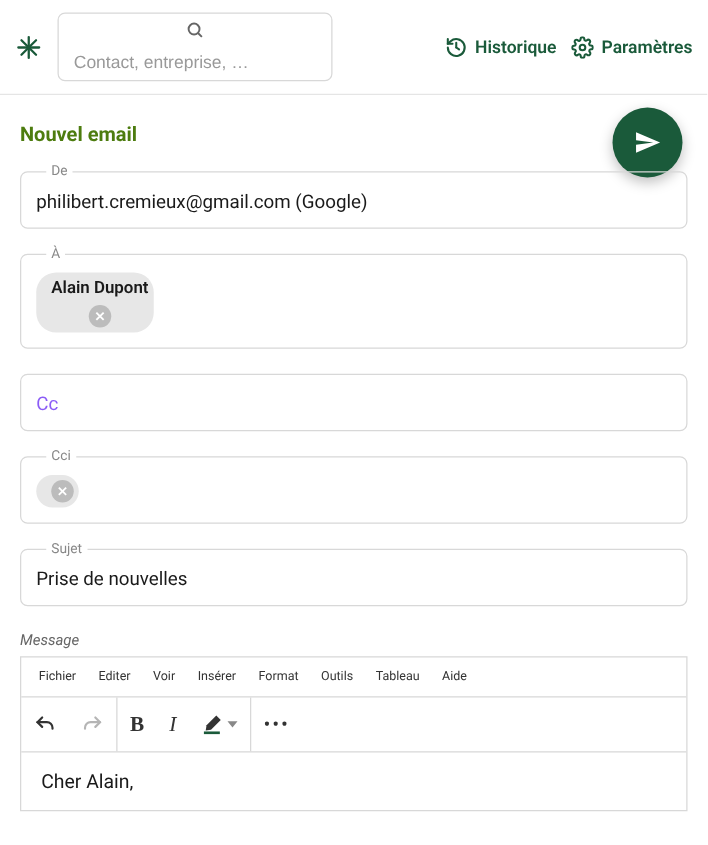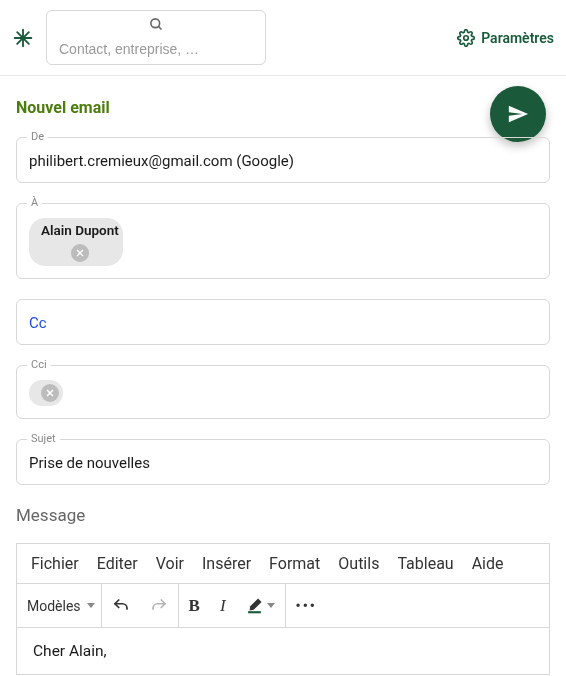--- a/index.html
+++ b/index.html
@@ -83,34 +83,34 @@
   .field {
     border: 1px solid #d8d8d8;
     border-radius: 6px;
     padding: 14px 12px 12px 12px;
     margin-bottom: 20px;
     position: relative;
   }
   .field-label {
     position: absolute;
     top: -8px;
-    left: 10px;
+    left: 20px;
     background: #fff;
     padding: 0 4px;
     font-size: 11px;
     color: #888;
   }
   .field-value {
     font-size: 15px;
     color: #1a1a1a;
     word-break: break-all;
   }
   .field-placeholder {
     font-size: 15px;
-    color: #1d4ed8;
+    color: #8b5cf6;
   }
   .chip {
     display: inline-flex;
     align-items: center;
     background: #e7e7e7;
     border-radius: 16px;
     padding: 4px 4px 4px 12px;
     font-size: 13.5px;
     font-weight: 600;
     color: #1a1a1a;
@@ -122,35 +122,36 @@
     height: 18px;
     border-radius: 50%;
     background: #bcbcbc;
     display: flex;
     align-items: center;
     justify-content: center;
     cursor: pointer;
   }
   .chip .chip-remove svg { display: block; }
   .msg-label {
-    font-size: 17px;
+    font-size: 12px;
     color: #666;
-    margin-bottom: 18px;
+    margin-bottom: 6px;
+    font-style: italic;
   }
   .editor {
     border: 1px solid #d8d8d8;
     border-top-left-radius: 0;
     border-top-right-radius: 0;
   }
   .editor-menubar {
     display: flex;
     gap: 18px;
     padding: 10px 14px;
     border-bottom: 1px solid #d8d8d8;
-    font-size: 16px;
+    font-size: 10px;
     color: #333;
   }
   .editor-menubar span { cursor: pointer; }
   .editor-toolbar {
     display: flex;
     align-items: stretch;
     border-bottom: 1px solid #d8d8d8;
     height: 44px;
   }
   .tool-group {
@@ -199,20 +200,31 @@
   <div class="search-box">
     <span class="icon">
       <svg width="15" height="15" viewBox="0 0 24 24" fill="none" stroke="#666" stroke-width="2.5">
           <circle cx="10" cy="10" r="7"></circle>
           <line x1="20" y1="20" x2="15" y2="15"></line>
         </svg>
     </span>
     <input type="text" placeholder="Contact, entreprise, …" style="">
   </div>
   <div class="topbar-spacer"></div>
+  <div class="topbar-link">
+    <span class="icon">
+      <svg width="18" height="18" viewBox="0 0 24 24" fill="none" stroke="#1a5a3a" stroke-width="2.2" stroke-linecap="round">
+          <path d="M3 12a9 9 0 1 0 3-6.7L3 8"></path>
+          <polyline points="3 3 3 8 8 8"></polyline>
+          <line x1="12" y1="7" x2="12" y2="12"></line>
+          <line x1="12" y1="12" x2="15" y2="14"></line>
+        </svg>
+    </span>
+    <span>Historique</span>
+  </div>
   <div class="topbar-link">
     <span class="icon">
       <svg width="18" height="18" viewBox="0 0 24 24" fill="none" stroke="#1a5a3a" stroke-width="2.2">
           <circle cx="12" cy="12" r="3"></circle>
           <path d="M19.4 15a1.65 1.65 0 0 0 .33 1.82l.06.06a2 2 0 1 1-2.83 2.83l-.06-.06a1.65 1.65 0 0 0-1.82-.33 1.65 1.65 0 0 0-1 1.51V21a2 2 0 0 1-4 0v-.09a1.65 1.65 0 0 0-1-1.51 1.65 1.65 0 0 0-1.82.33l-.06.06a2 2 0 1 1-2.83-2.83l.06-.06a1.65 1.65 0 0 0 .33-1.82 1.65 1.65 0 0 0-1.51-1H3a2 2 0 0 1 0-4h.09a1.65 1.65 0 0 0 1.51-1 1.65 1.65 0 0 0-.33-1.82l-.06-.06a2 2 0 1 1 2.83-2.83l.06.06a1.65 1.65 0 0 0 1.82.33h0a1.65 1.65 0 0 0 1-1.51V3a2 2 0 0 1 4 0v.09a1.65 1.65 0 0 0 1 1.51h0a1.65 1.65 0 0 0 1.82-.33l.06-.06a2 2 0 1 1 2.83 2.83l-.06.06a1.65 1.65 0 0 0-.33 1.82v0a1.65 1.65 0 0 0 1.51 1H21a2 2 0 0 1 0 4h-.09a1.65 1.65 0 0 0-1.51 1z"></path>
         </svg>
     </span>
     <span>Paramètres</span>
   </div>
 </div>
@@ -276,26 +288,20 @@
       <span>Editer</span>
       <span>Voir</span>
       <span>Insérer</span>
       <span>Format</span>
       <span>Outils</span>
       <span>Tableau</span>
       <span>Aide</span>
     </div>
     <div class="editor-toolbar">
       <div class="tool-group">
-        <div class="tool-btn" style="padding-right:6px">
-          <span>Modèles</span>
-          <span class="caret"></span>
-        </div>
-      </div>
-      <div class="tool-group">
         <div class="tool-btn">
           <svg width="18" height="18" viewBox="0 0 24 24" fill="none" stroke="#333" stroke-width="2.3" stroke-linecap="round">
               <path d="M9 14 4 9l5-5"></path>
               <path d="M4 9h10a6 6 0 0 1 6 6v1"></path>
             </svg>
         </div>
         <div class="tool-btn">
           <svg width="18" height="18" viewBox="0 0 24 24" fill="none" stroke="#b5b5b5" stroke-width="2.3" stroke-linecap="round">
               <path d="m15 14 5-5-5-5"></path>
               <path d="M20 9H10a6 6 0 0 0-6 6v1"></path>

